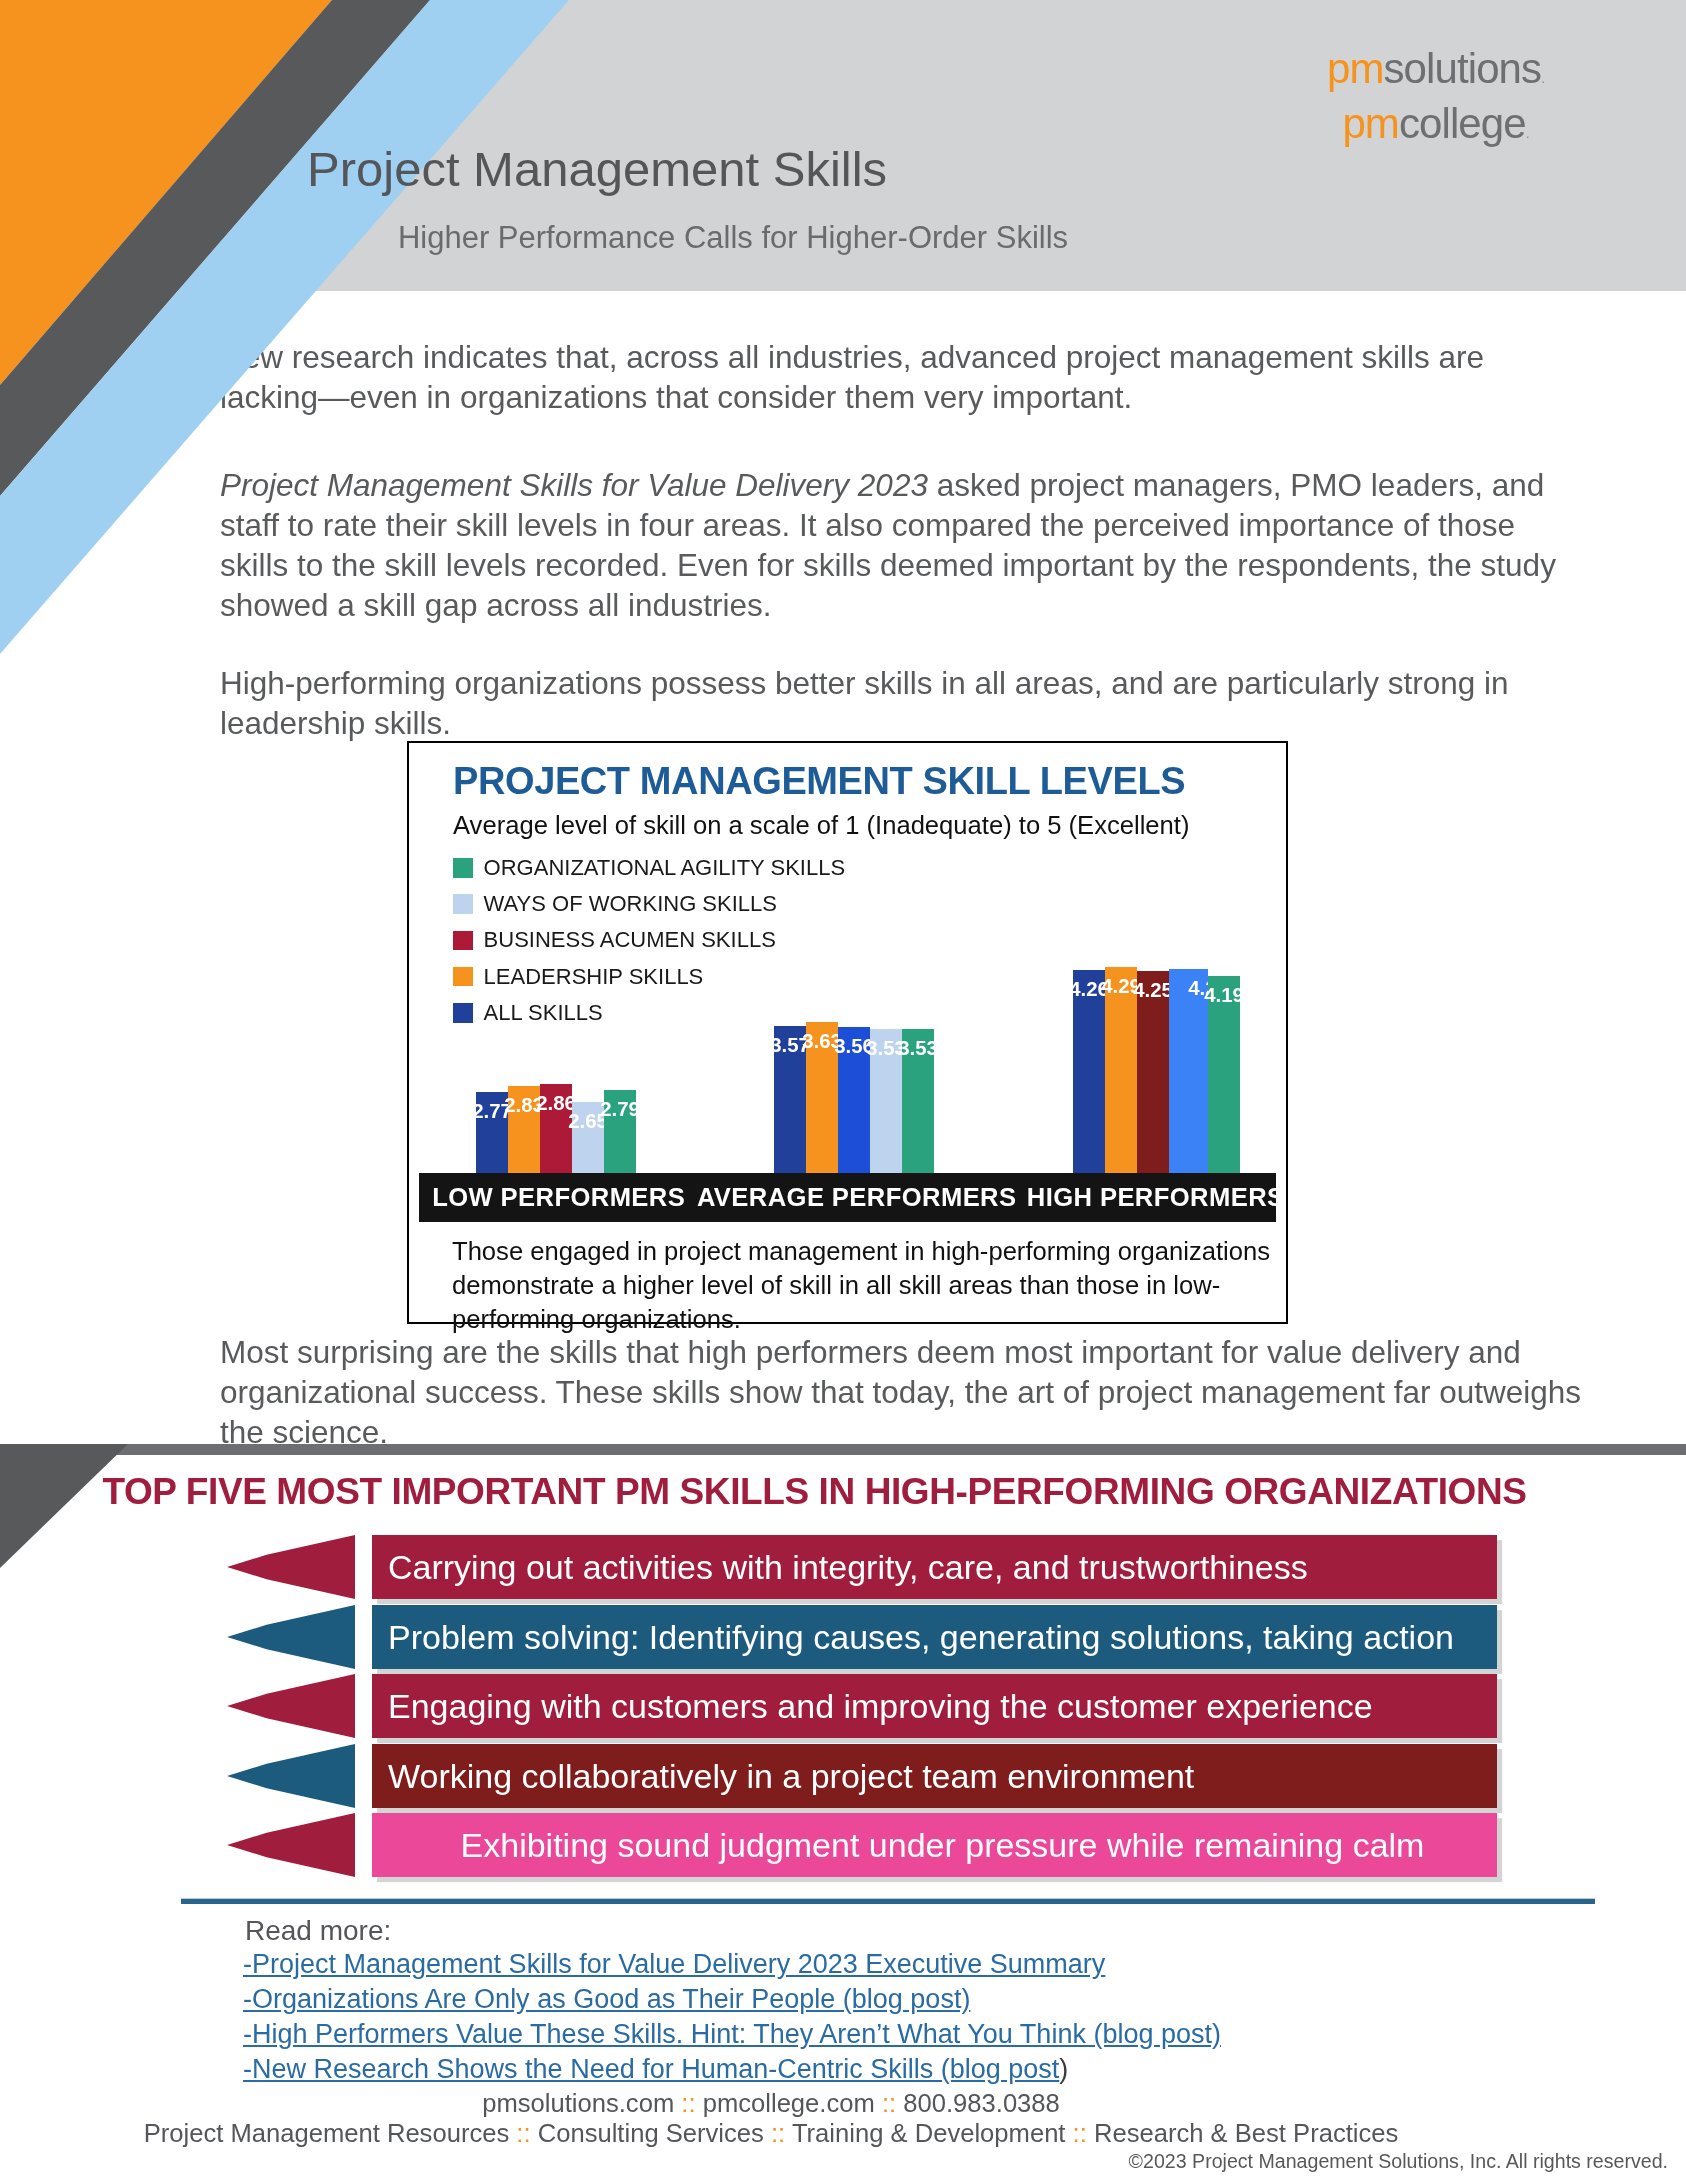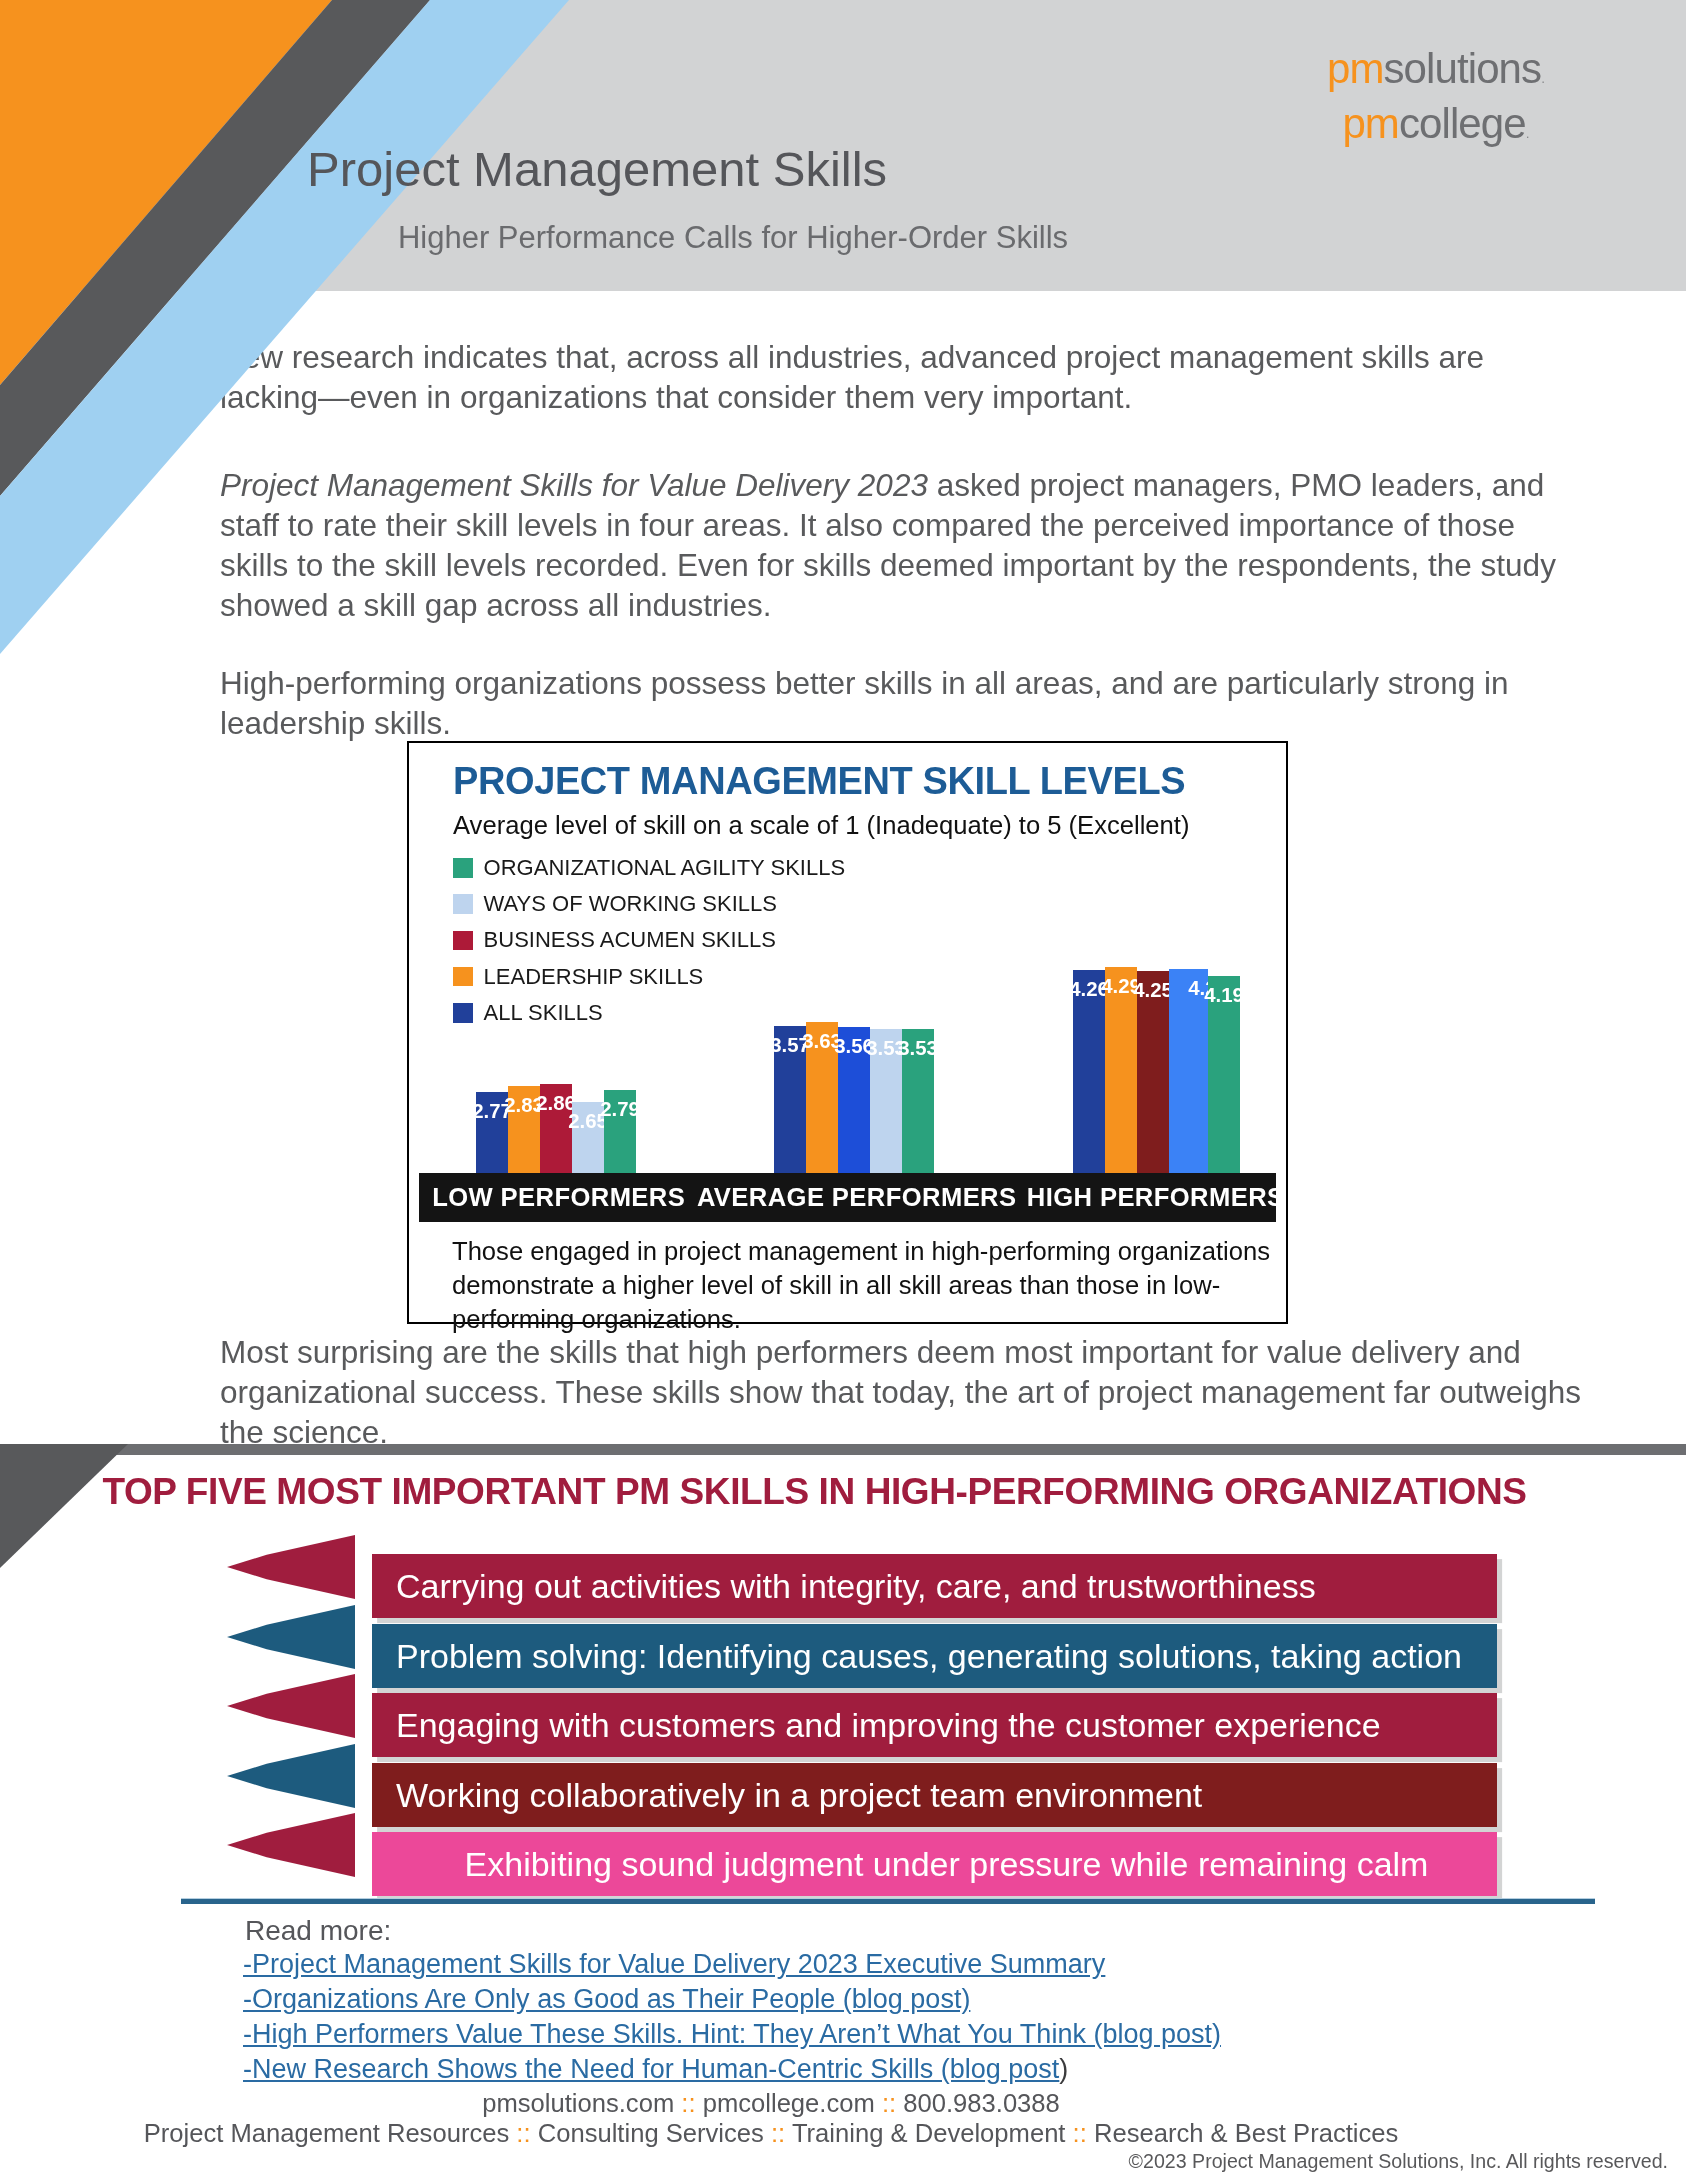--- a/index.html
+++ b/index.html
@@ -51,22 +51,22 @@
   .divider-bar { position:absolute; left:0; top:1444px; width:1687px; height:11px; background:#6d6e71; }
   .divider-wedge { position:absolute; left:0; top:1444px; width:128px; height:124px; background:#58595b;
                    clip-path:polygon(0 0, 100% 0, 0 100%); }
   .top5-heading { position:absolute; left:0; top:1471px; width:1629px; text-align:center;
                   font-size:37px; font-weight:bold; letter-spacing:-0.4px; color:#a01d3e; }
   .banner-row { position:absolute; left:0; width:1687px; height:64px; }
   .banner-arrow { position:absolute; left:227px; top:0; width:128px; height:64px;
                   clip-path:polygon(100% 0, 100% 100%, 31% 69%, 0 50%, 31% 31%);
                   filter:drop-shadow(17px 5.1px 0 rgba(150,151,153,0.55)); }
   .banner-bar { position:absolute; left:372px; top:0; width:1125px; height:64px;
-                line-height:64px; padding-left:24px; color:#fff; font-size:34px;
-                box-shadow:5.1px 5.1px 0 rgba(130,131,133,0.35); white-space:nowrap;margin-top:19px; }
+                line-height:64px; padding-left:16px; color:#fff; font-size:34px;
+                box-shadow:5.1px 5.1px 0 rgba(130,131,133,0.35); white-space:nowrap; }
   
   .rule { position:absolute; left:181px; top:1898px; width:1414px; height:6px;
           background:#29648c; border-top:1.7px solid #b5cfe0; }
   .readmore-label { position:absolute; left:245px; top:1915px; font-size:28px; color:#55565a; }
   .readmore-link { position:absolute; left:243px; font-size:27px; color:#2a6ba3;
                    text-decoration:underline; white-space:nowrap; }
   .link-suffix { color:#3b3b3d; text-decoration:none; display:inline-block; }
   
   .footer-line { position:absolute; left:0; width:1542px; text-align:center;
                  font-size:25.6px; color:#55565a; }

